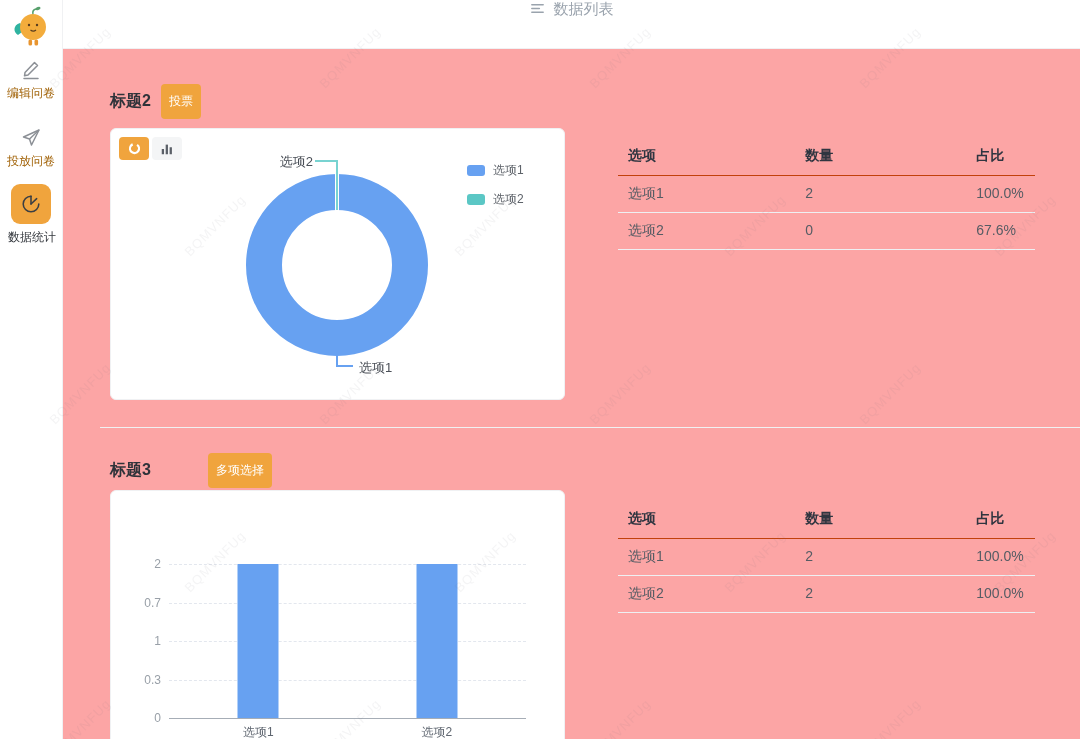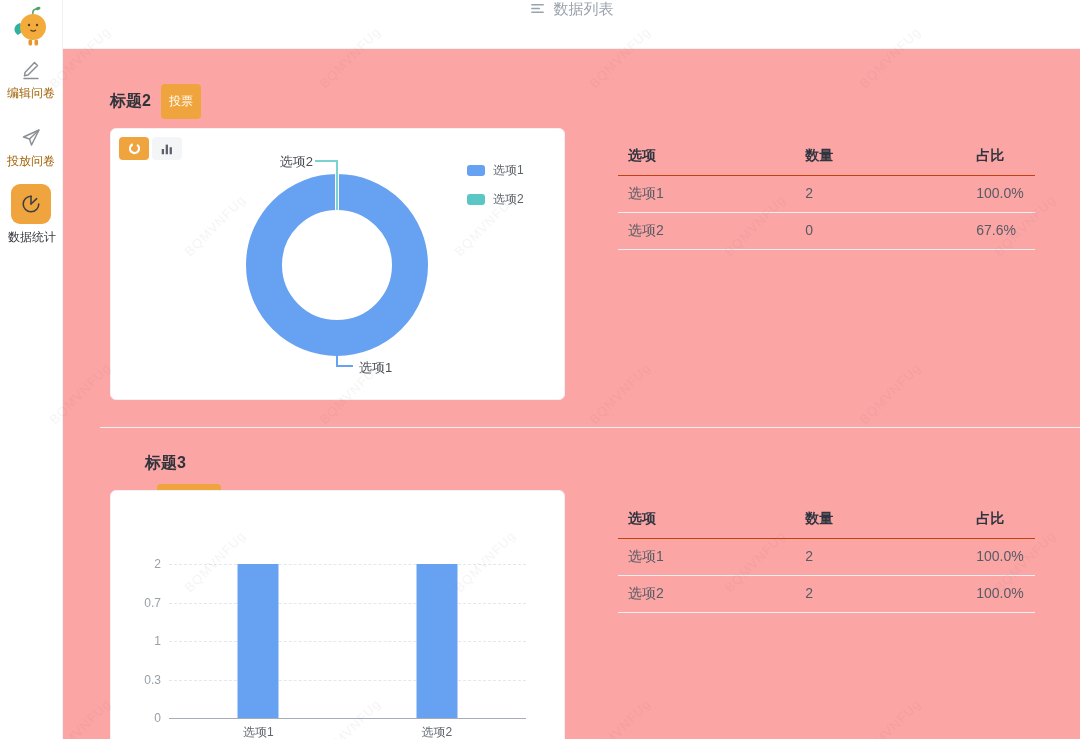--- a/index.html
+++ b/index.html
@@ -60,21 +60,21 @@
   .stat-table{position:absolute;width:417px;font-size:14px;}
   .stat-table .tr{display:grid;grid-template-columns:42.5% 41% 16.5%;border-bottom:1px solid #eef0f3;}
   .stat-table .thead{border-bottom:1px solid #c2410c;}
   .stat-table .th{font-weight:bold;color:#2f3540;padding:10px;}
   .stat-table .td{color:#565c64;padding:9px 10px;}
   
   .s1-title{left:48px;top:36px;}
   .card1{left:48px;top:80px;height:270px;}
   .table1{left:556px;top:89px;}
   .sec-divider{top:379px;}
-  .s2-title{left:48px;top:405px;flex-direction:column;}
+  .s2-title{left:48px;top:405px;}
   .card2{left:48px;top:442px;height:300px;}
   .table2{left:556px;top:452px;}
 </style>
 </head>
 <body>
 
 <div class="wm-layer">
     <span class="wm" style="left: 40px; top: 50px;">BQMVNFUg</span>
     <span class="wm" style="left: 310px; top: 50px;">BQMVNFUg</span>
     <span class="wm" style="left: 580px; top: 50px;">BQMVNFUg</span>

